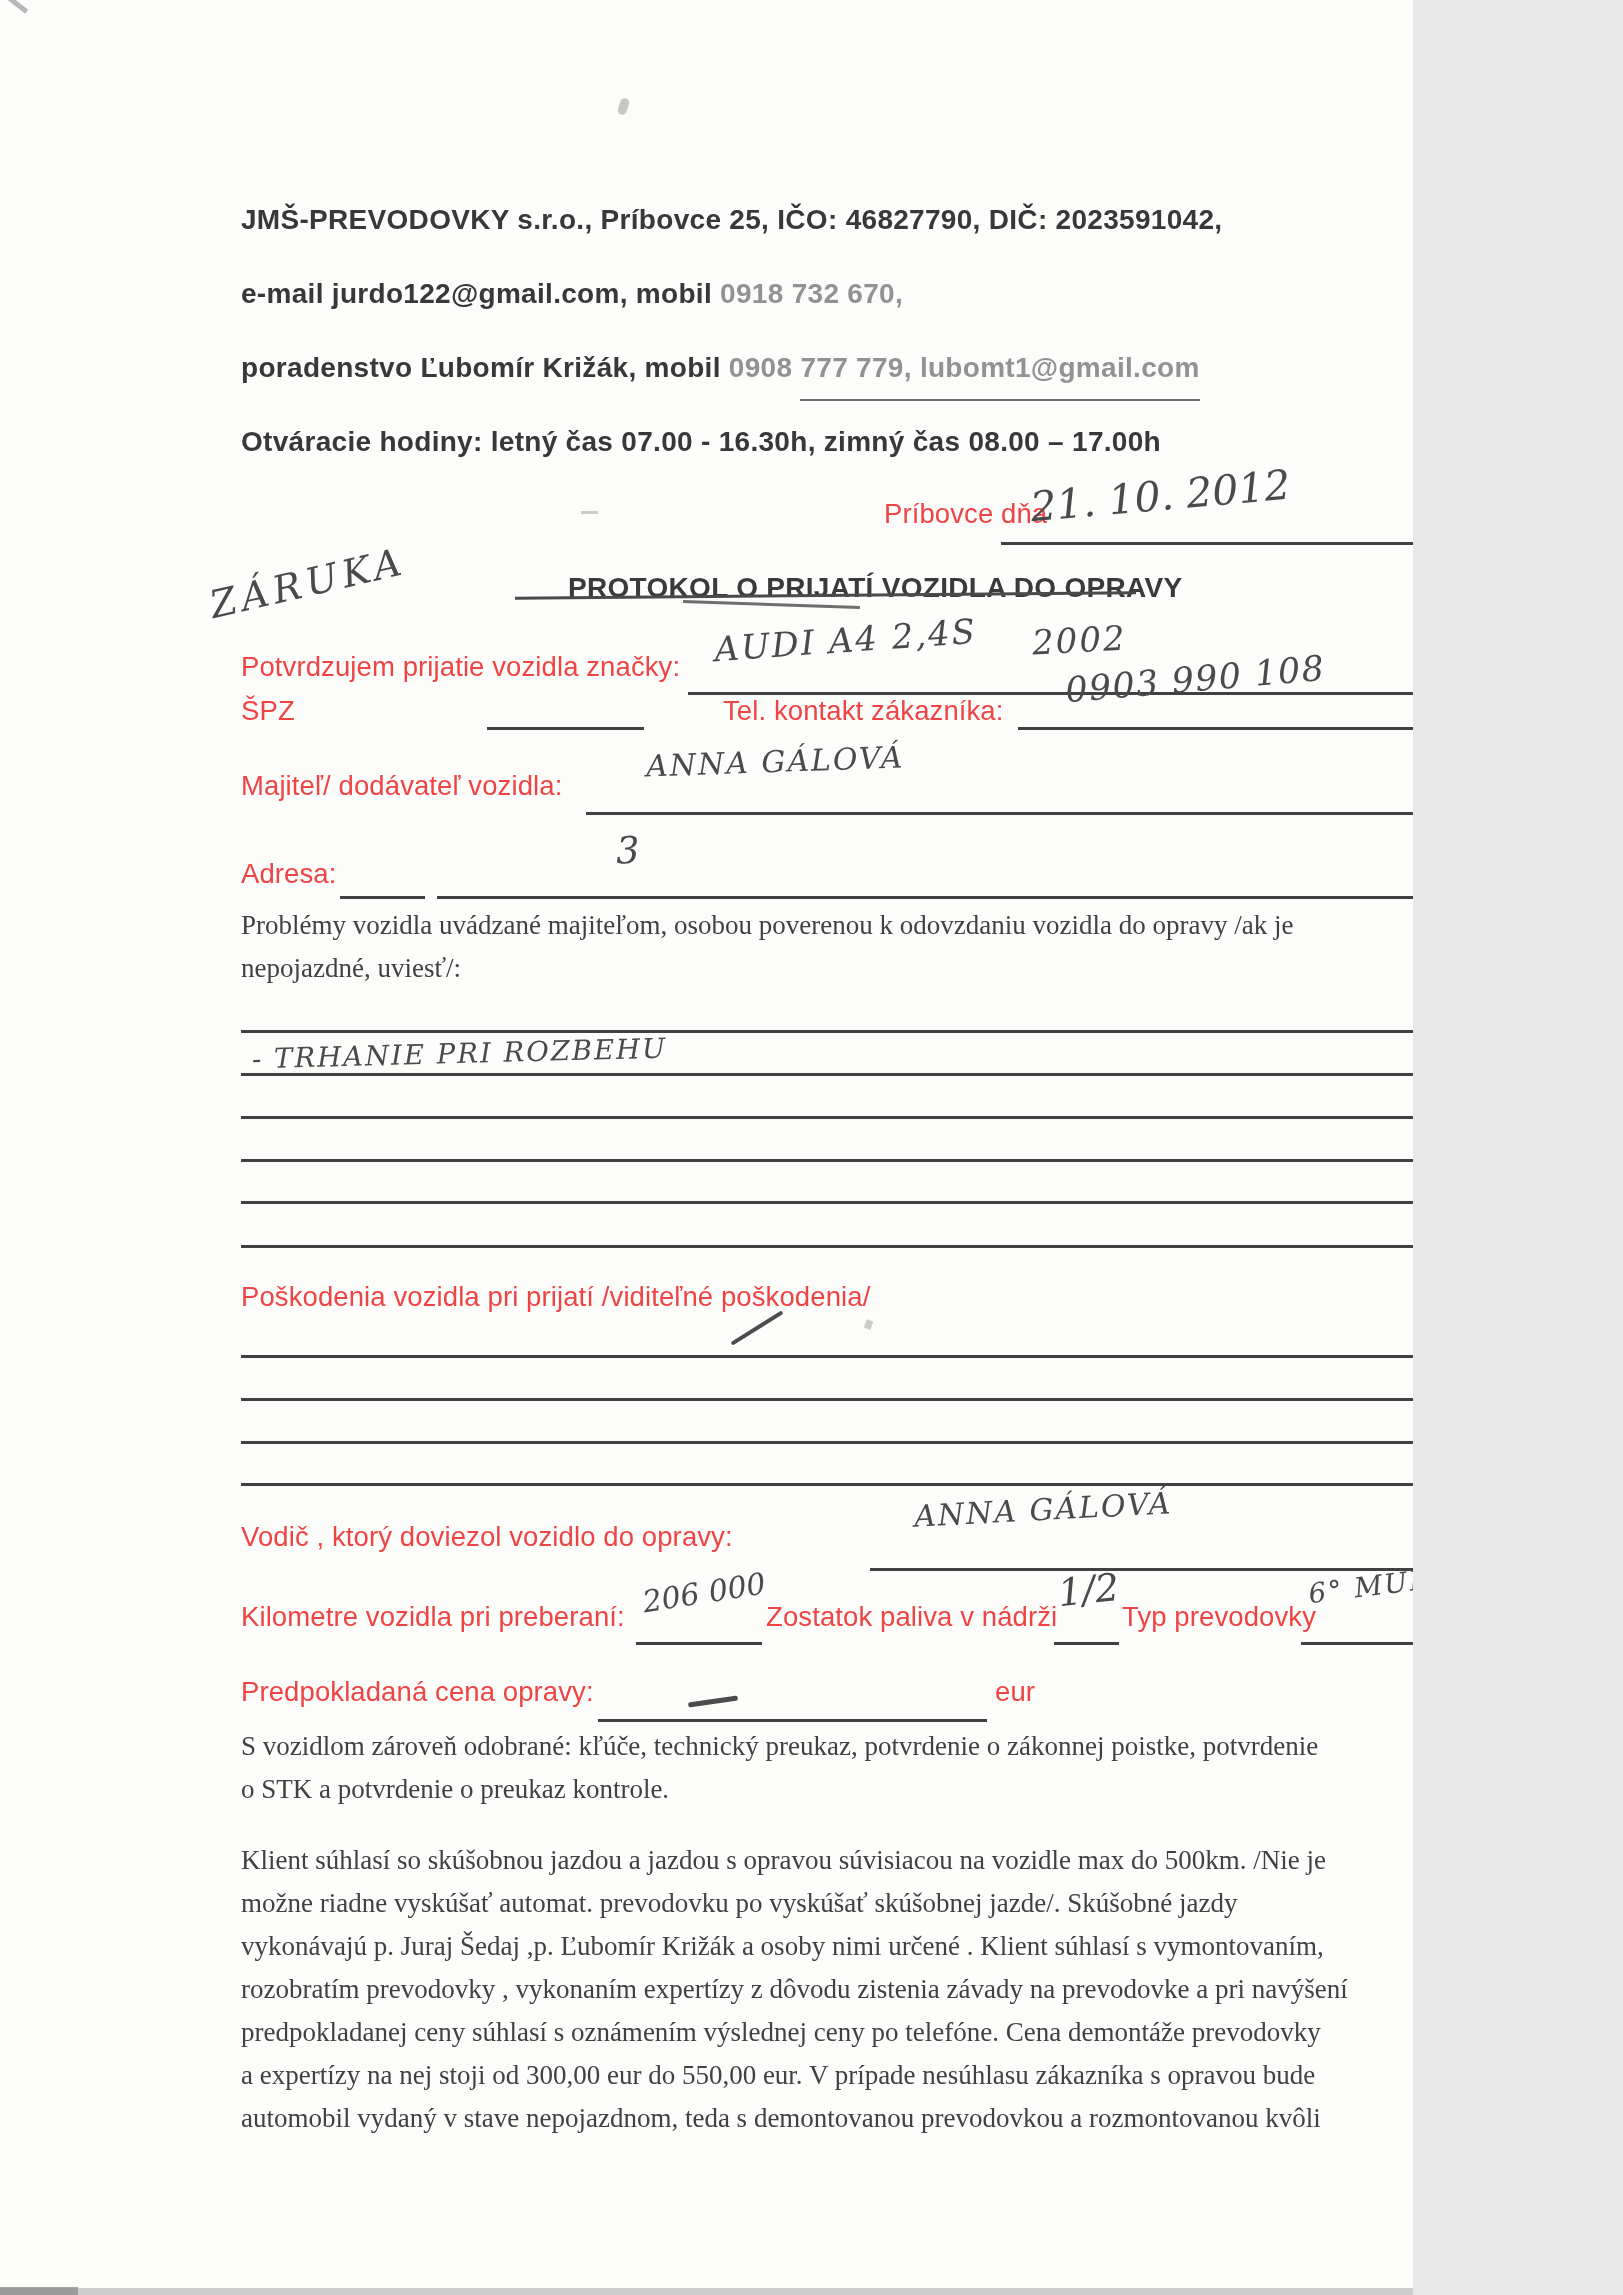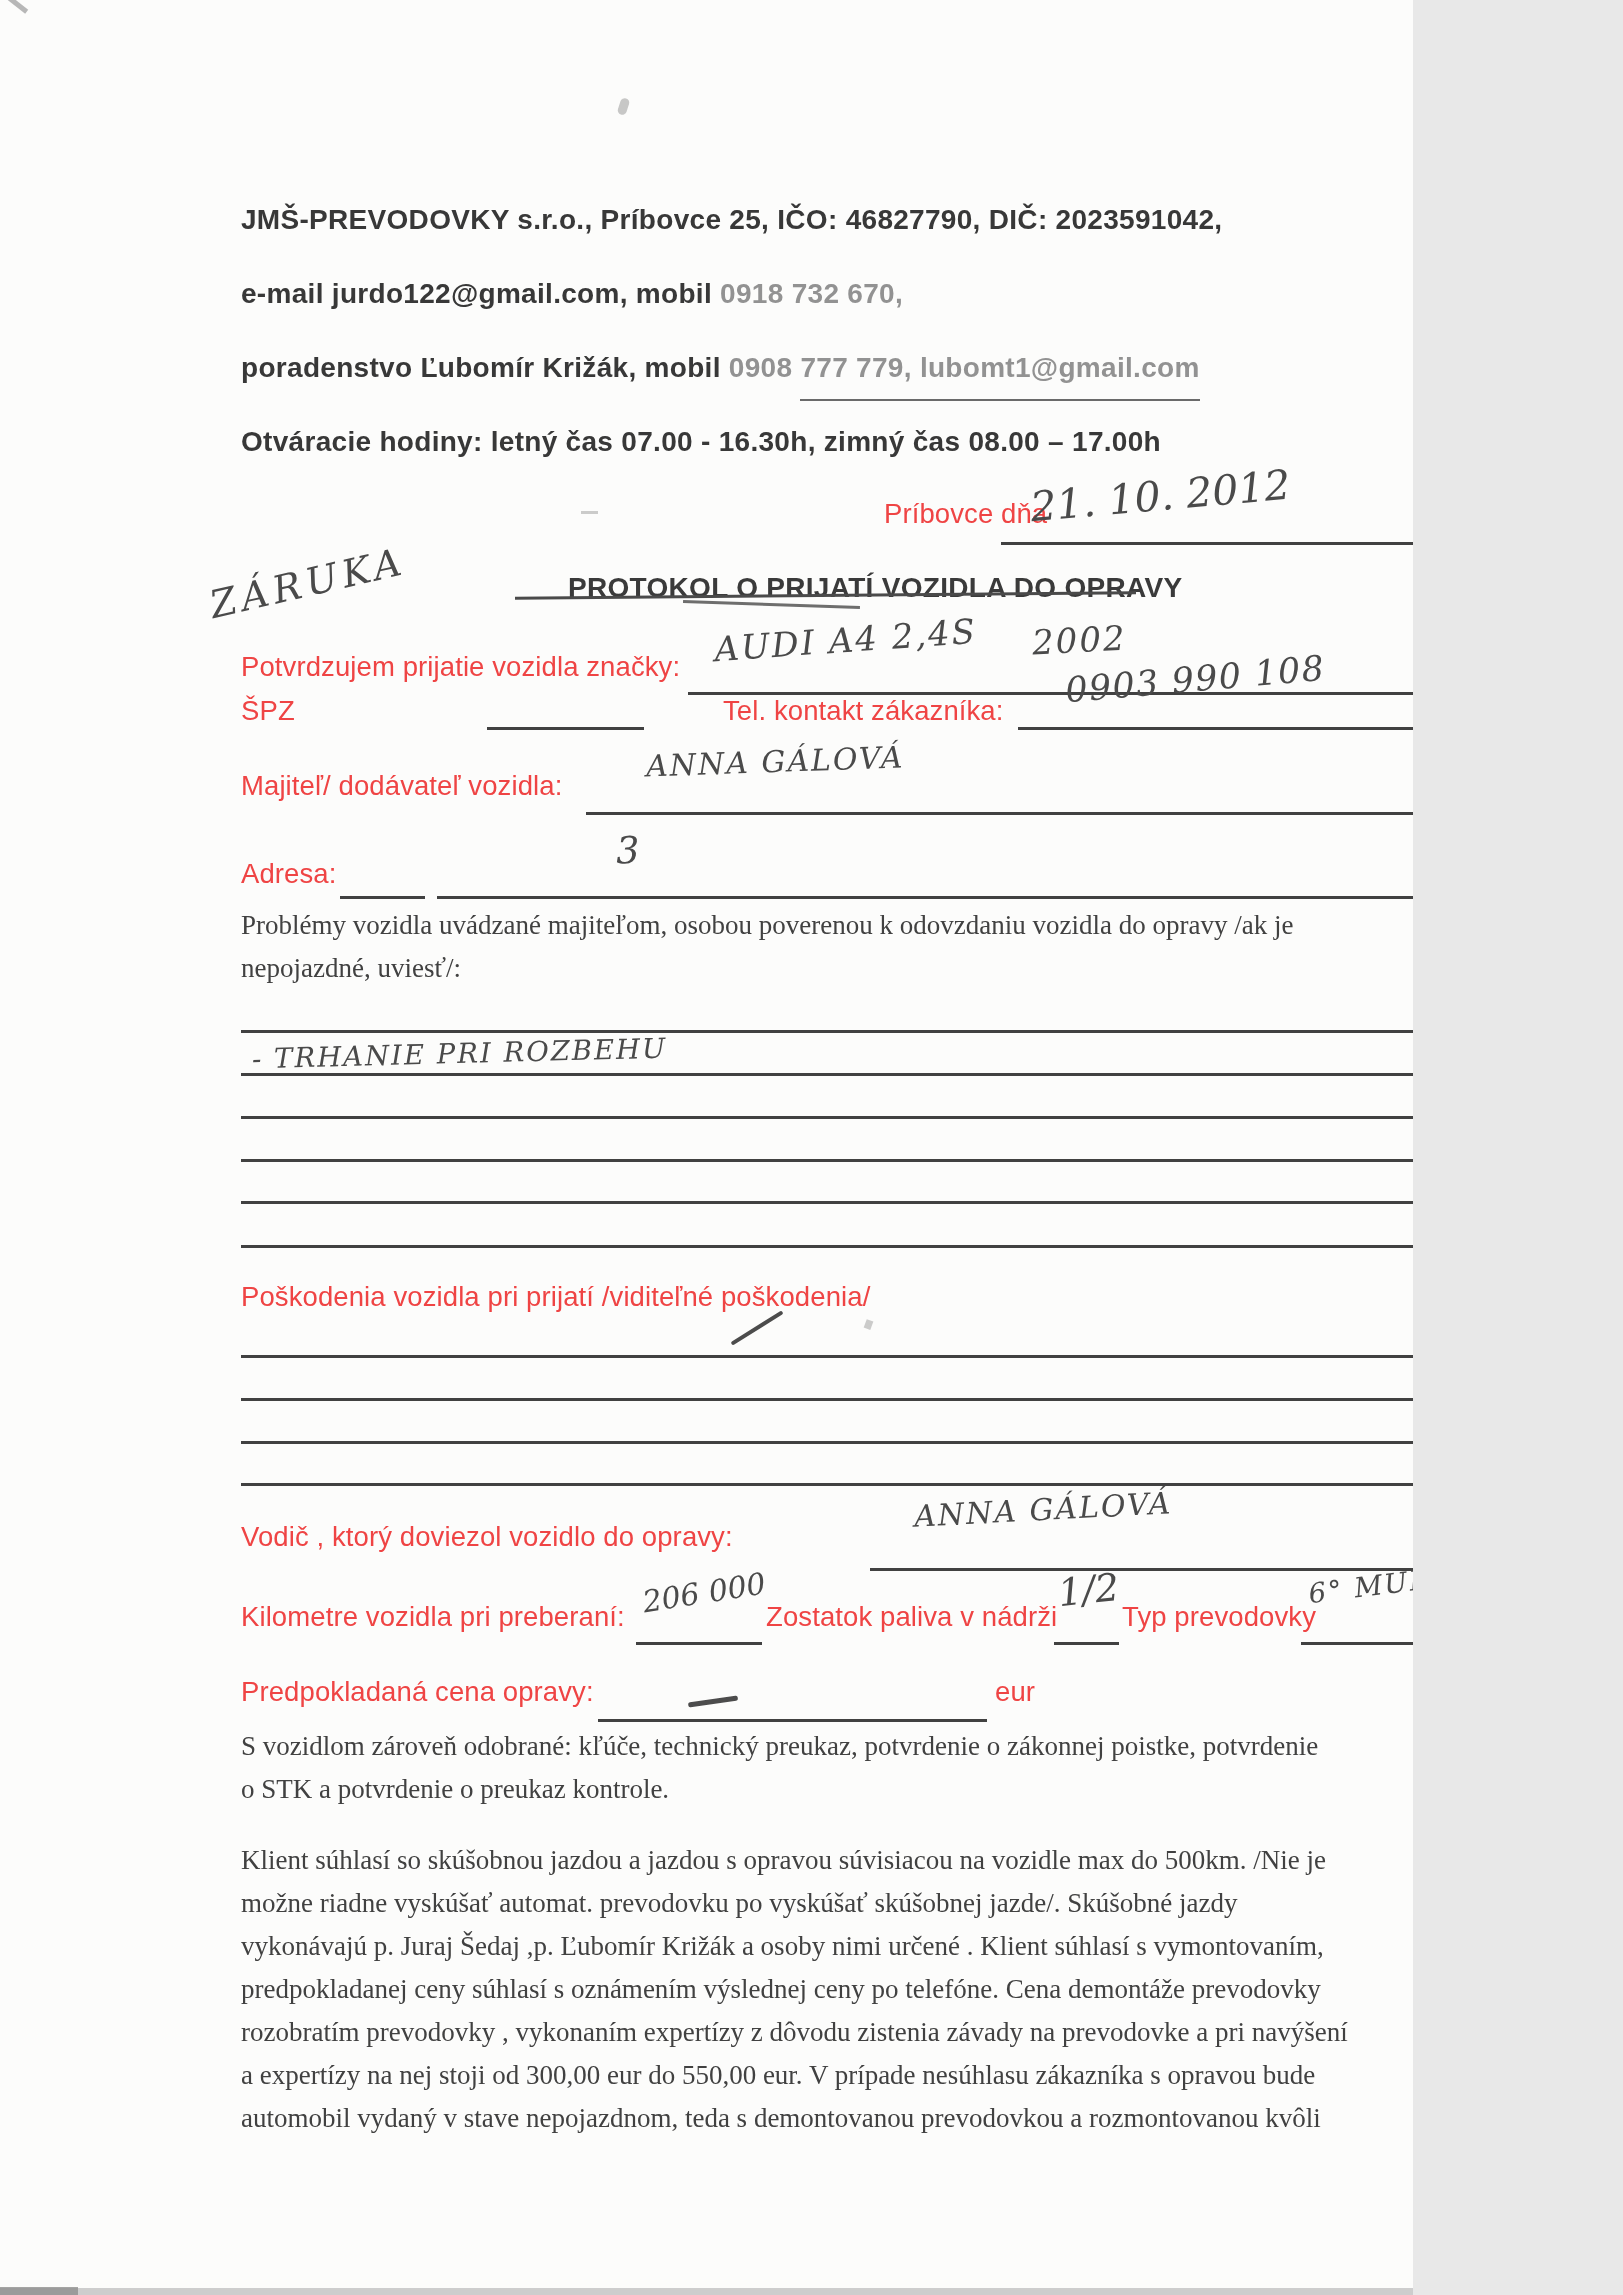--- a/index.html
+++ b/index.html
@@ -140,20 +140,20 @@
 
   <div class="abs para" style="left:241px; top:1725px;">
     <div>S vozidlom zároveň odobrané:  kľúče, technický preukaz, potvrdenie o zákonnej poistke, potvrdenie</div>
     <div>o STK a potvrdenie o preukaz kontrole.</div>
   </div>
 
   <div class="abs para" style="left:241px; top:1839px;">
     <div>Klient  súhlasí so skúšobnou jazdou a jazdou s opravou súvisiacou na vozidle max do 500km. /Nie je</div>
     <div>možne riadne vyskúšať automat. prevodovku po vyskúšať skúšobnej jazde/.  Skúšobné jazdy</div>
     <div>vykonávajú  p. Juraj Šedaj ,p. Ľubomír  Križák a osoby nimi určené . Klient  súhlasí s vymontovaním,</div>
+    <div>rozobratím prevodovky , vykonaním expertízy z dôvodu zistenia závady na  prevodovke a pri navýšení</div>
     <div>predpokladanej ceny  súhlasí s oznámením  výslednej ceny  po telefóne. Cena demontáže prevodovky</div>
-    <div>rozobratím prevodovky , vykonaním expertízy z dôvodu zistenia závady na  prevodovke a pri navýšení</div>
     <div>a expertízy na nej  stoji od 300,00 eur  do 550,00 eur. V prípade nesúhlasu zákazníka s opravou bude</div>
     <div>automobil vydaný v stave nepojazdnom, teda s demontovanou prevodovkou a rozmontovanou kvôli</div>
   </div>
 
 </div>
 
 
 </body></html>

